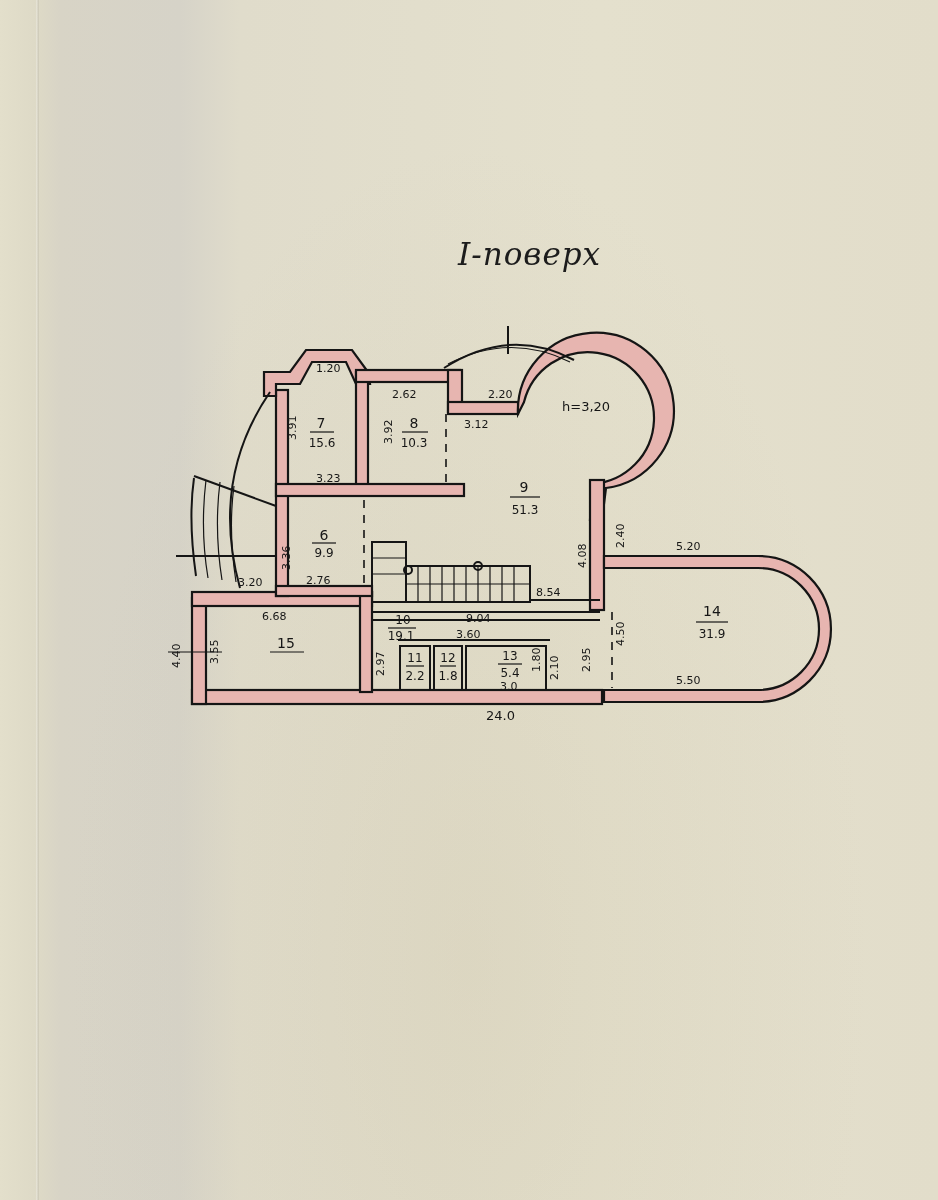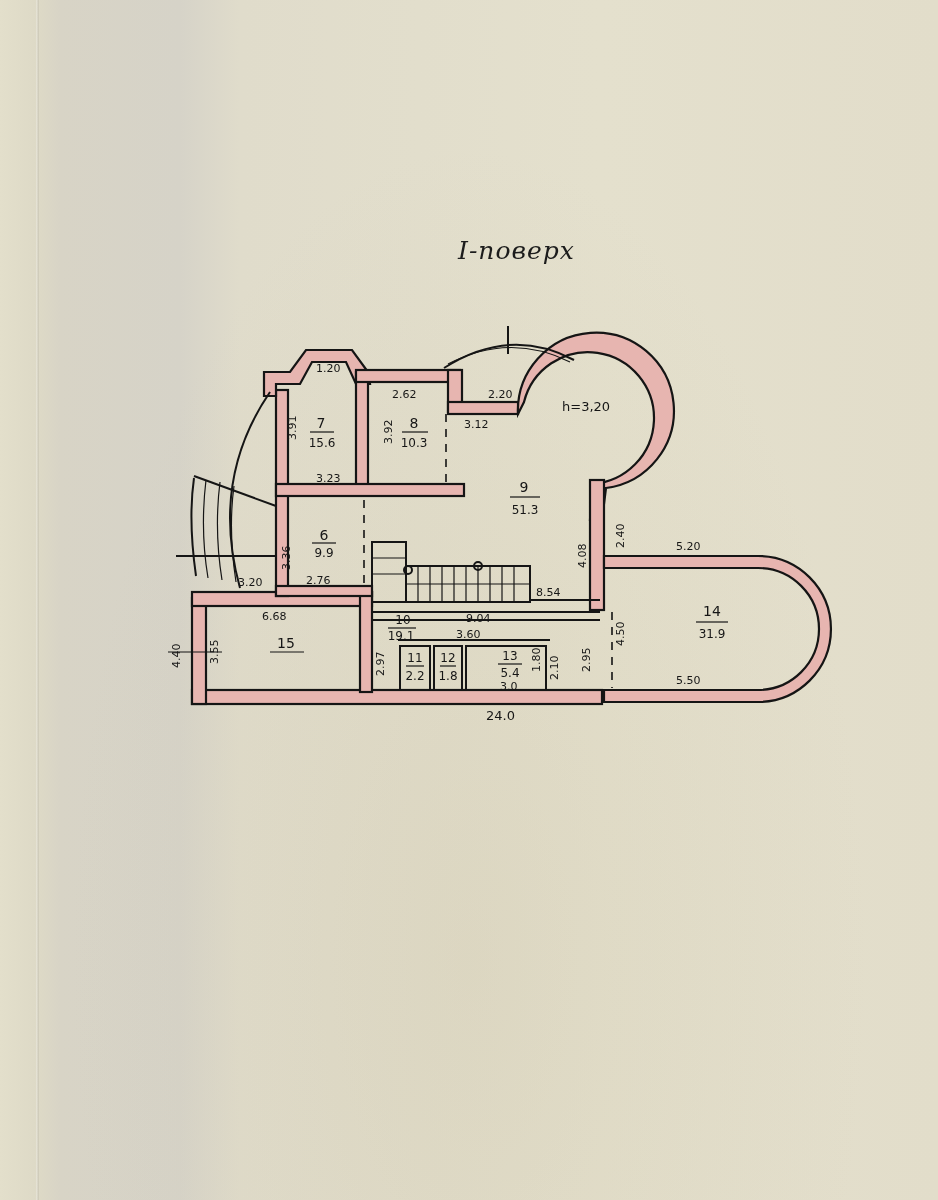--- a/index.html
+++ b/index.html
@@ -17,21 +17,21 @@
     position: absolute; top: 0; bottom: 0; left: 36px; width: 3px;
     background: linear-gradient(90deg, rgba(255,255,255,0.35), rgba(150,145,130,0.25));
   }
   .shade {
     position: absolute; left: 0; right: 0; top: 0; bottom: 0;
     background: radial-gradient(ellipse at 50% 80%, rgba(200,190,160,0.25), rgba(0,0,0,0) 60%);
   }
   .title {
     position: absolute; left: 458px; top: 236px;
     font-family: "DejaVu Serif", serif; font-style: italic;
-    font-size: 25px; color: #1c1c1c; letter-spacing: 1px;
+    font-size: 31px; color: #1c1c1c; letter-spacing: 1px;
   }
   svg.plan { position: absolute; left: 0; top: 0; }
   .wall { fill: #e7b5b0; stroke: #151515; stroke-width: 2.2; }
   .line { stroke: #151515; stroke-width: 2; fill: none; }
   .thin { stroke: #151515; stroke-width: 1.2; fill: none; }
   .dash { stroke: #151515; stroke-width: 1.6; fill: none; stroke-dasharray: 8 7; }
   .lbl { font-family: "DejaVu Sans", sans-serif; font-size: 11px; fill: #161616; }
   .room-num { font-family: "DejaVu Sans", sans-serif; font-size: 14px; fill: #161616; text-anchor: middle; }
   .room-area { font-family: "DejaVu Sans", sans-serif; font-size: 12px; fill: #161616; text-anchor: middle; }
 </style>

